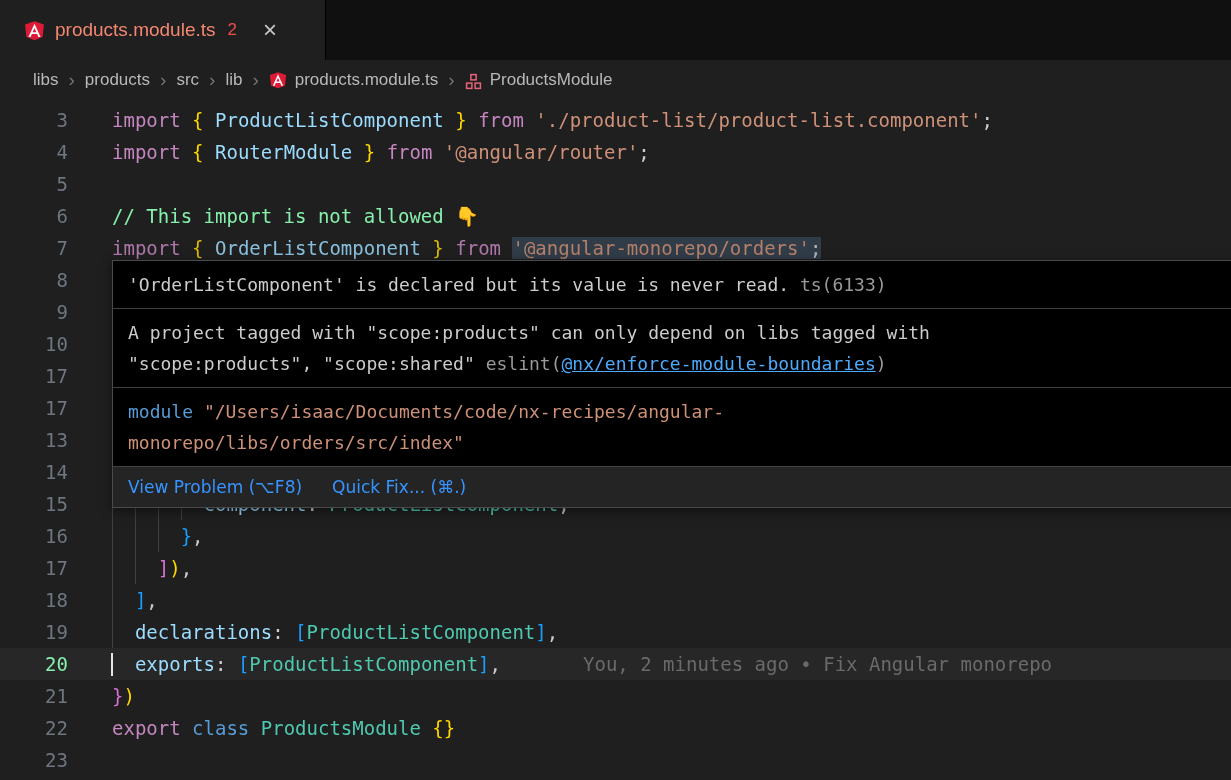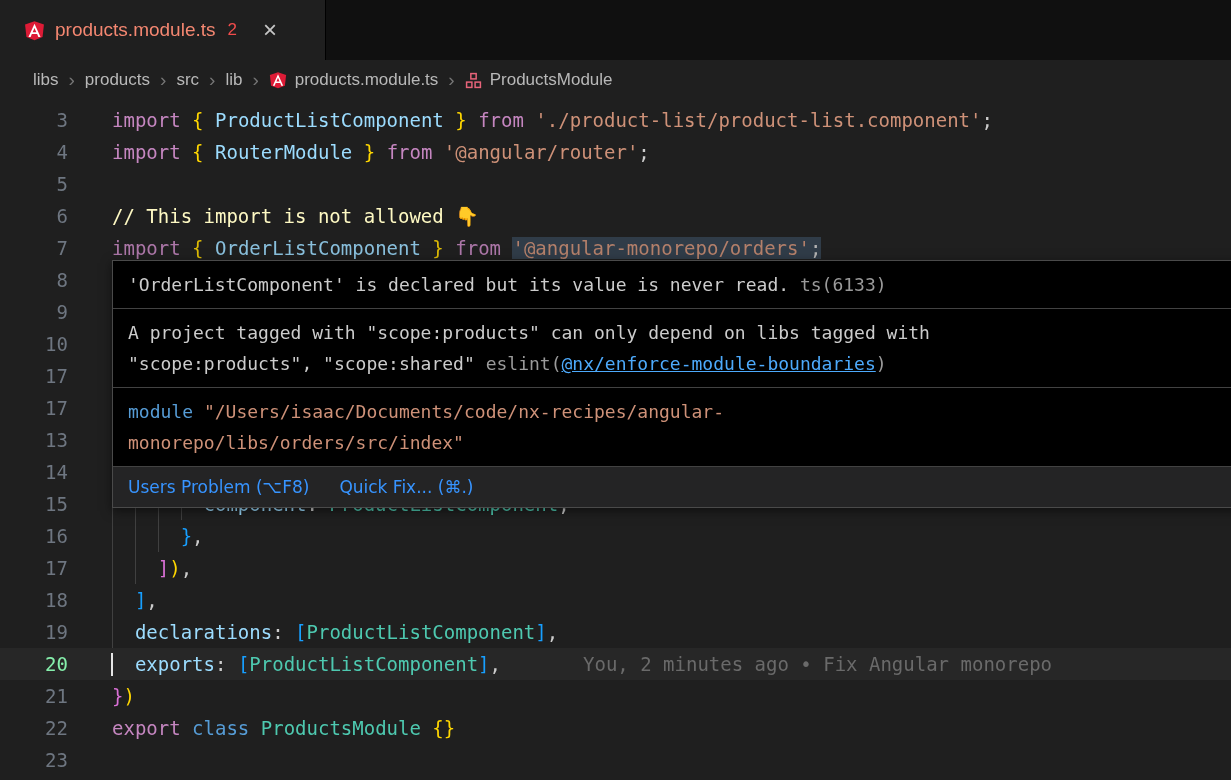--- a/index.html
+++ b/index.html
@@ -11,21 +11,21 @@
   .tab{display:flex;align-items:center;gap:10px;background:#1f1f1f;
        padding:0 16px 0 24px;border-right:1px solid #000;min-width:326px}
   .tab-icon{display:flex;align-items:center}
   .tab-label{color:#f48771;font-size:19px}
   .tab-badge{color:#f14c4c;font-size:17px;margin-left:2px}
   .tab-close{color:#c5c5c5;font-size:24px;margin-left:16px;cursor:pointer;line-height:1}
 
   
   .breadcrumbs{height:40px;display:flex;align-items:center;padding-left:33px;
                gap:10px;color:#b8b8b8;font-size:17px;background:#1f1f1f}
-  .crumb{display:flex;align-items:center;gap:8px;cursor:pointer}
+  .crumb{display:flex;align-items:flex-end;gap:8px;cursor:pointer}
   .crumb-sep{color:#767676;font-size:19px}
   .crumb-icon{display:flex;align-items:center}
 
   
   .editor{position:relative;height:680px;padding-top:4px;
           font-family:"DejaVu Sans Mono",monospace;font-size:19px;color:#d4d4d4}
   .line{display:flex;height:32px;line-height:32px;white-space:pre}
   .line.cur{background:rgba(255,255,255,.04)}
   .ln{width:68px;text-align:right;color:#6e7681;flex:none}
   .line.cur .ln{color:#86efac}
@@ -33,21 +33,21 @@
   .guide{display:inline-block;width:2ch;height:32px;border-left:1px solid #404040;vertical-align:top}
   .cursor{position:absolute;left:-1px;top:5px;width:2px;height:23px;background:#e6e6e6}
   .blame{color:#6a6a6a;margin-left:82px}
 
   .tk-kw{color:#C586C0}
   .tk-kw2{color:#569CD6}
   .tk-id{color:#9CDCFE}
   .tk-prop{color:#9CDCFE}
   .tk-cls{color:#4EC9B0}
   .tk-str{color:#CE9178}
-  .tk-cmt{color:#fef9c3}
+  .tk-cmt{color:#86efac}
   .tk-pl{color:#cccccc}
   .tk-b1{color:#FFD700}
   .tk-b2{color:#DA70D6}
   .tk-b3{color:#179FFF}
   .tk-emoji{color:#f7c948}
   .sq{text-decoration:underline wavy #e4533b;text-decoration-thickness:1.5px;
       text-underline-offset:5px;text-decoration-skip-ink:none}
   .dim{opacity:.85}
   .hl{background:rgba(90,130,170,.35)}
 
@@ -152,19 +152,19 @@
       </div>
       <div class="h-sec">
         <div>A project tagged with "scope:products" can only depend on libs tagged with</div>
         <div><span>"scope:products", "scope:shared" </span><span class="h-gray">eslint(</span><a class="h-link">@nx/enforce-module-boundaries</a><span class="h-gray">)</span></div>
       </div>
       <div class="h-sec">
         <div><span class="tk-kw2">module</span><span> </span><span class="tk-str">"/Users/isaac/Documents/code/nx-recipes/angular-</span></div>
         <div><span class="tk-str">monorepo/libs/orders/src/index"</span></div>
       </div>
       <div class="h-foot">
-        <span class="h-action">Users Problem (⌥F8)</span>
+        <span class="h-action">View Problem (⌥F8)</span>
         <span class="h-action">Quick Fix... (⌘.)</span>
       </div>
     </div>
   </div>
 
 </div>
 
 </body></html>

